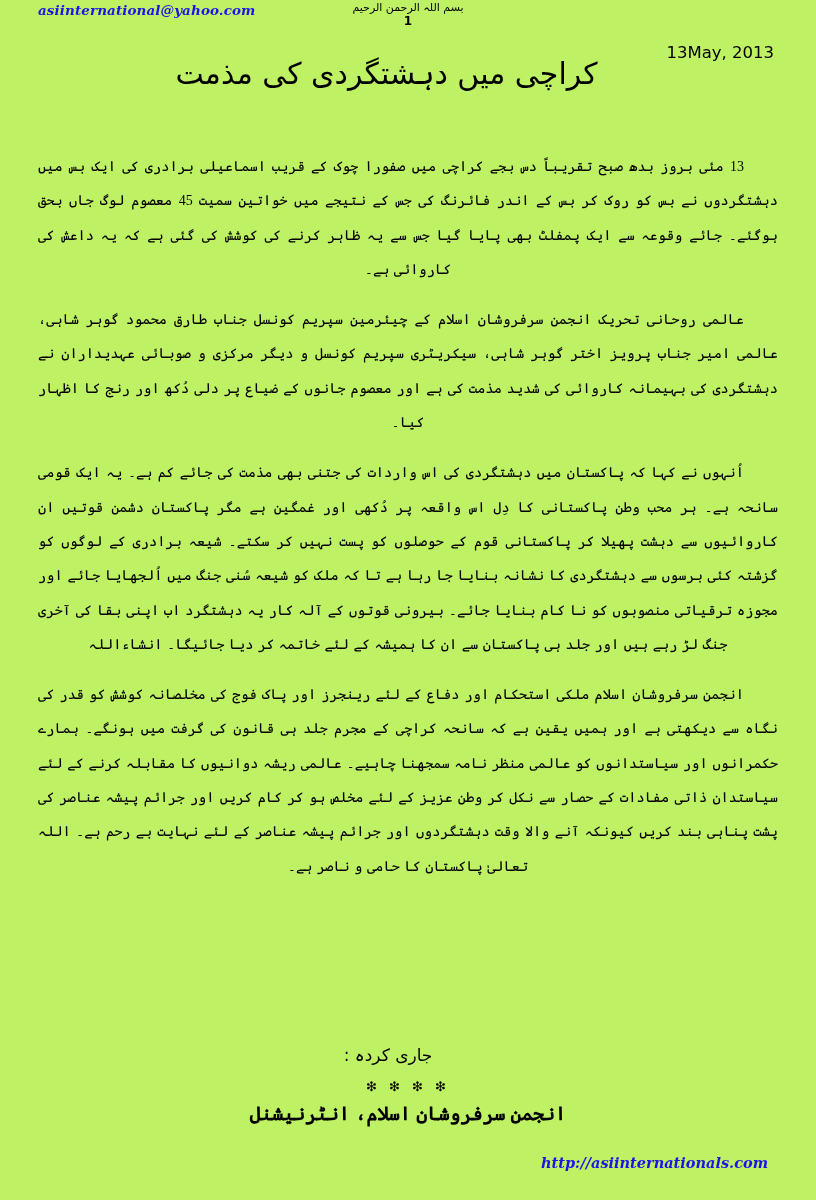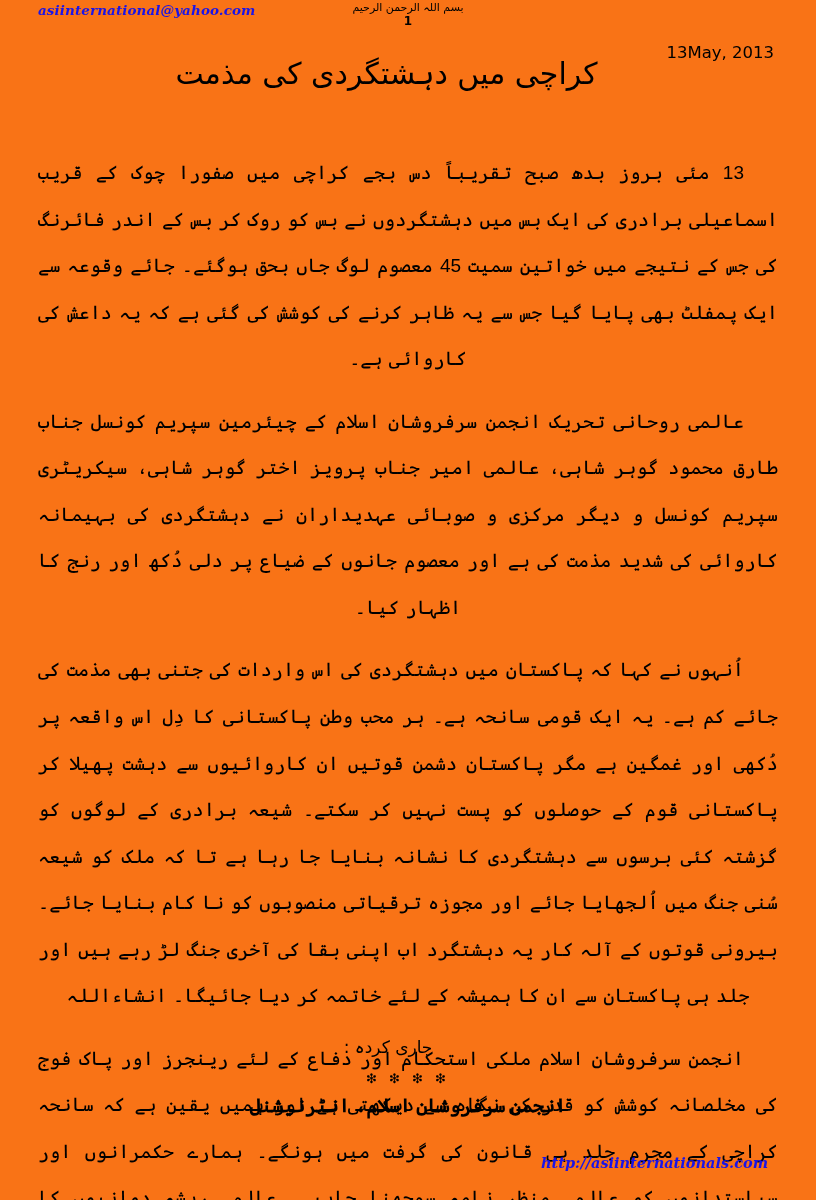--- a/index.html
+++ b/index.html
@@ -15,21 +15,21 @@
     font-family: "DejaVu Sans", "Liberation Sans", sans-serif;
     overflow: hidden;
   }
   .page {
     position: absolute;
     inset: 0;
     width: 816px;
     height: 1200px;
     box-sizing: border-box;
     padding: 0;
-    background: #f97316;
+    background: #bef264;
   }
 
   
   .header {
     position: relative;
     height: 108px;
   }
   .hdr-email {
     position: absolute;
     top: 2px;
@@ -96,22 +96,22 @@
     position: absolute;
     top: 150px;
     right: 38px;
     left: 38px;
     width: 740px;
   }
   .para {
     direction: rtl;
     text-align: justify;
     text-align-last: center;
-    font-family: Liberation Sans, sans-serif;
-    font-size: 19px;
+    font-family: Liberation Serif, serif;
+    font-size: 14px;
     color: #000;
     line-height: 2.45;
     margin: 0 0 16px 0;
     text-indent: 0;
     word-spacing: 1px;
   }
   .para.indent-first {
     text-indent: 34px;
   }
 
@@ -122,21 +122,21 @@
     right: 38px;
     left: 38px;
     width: 740px;
     direction: rtl;
   }
   .issued-by {
     text-align: center;
     font-family: "DejaVu Sans", sans-serif;
     font-size: 17px;
     color: #000;
-    margin: 0;
+    margin: 8px;
     padding-right: 40px;
     line-height: 2;
   }
   .dept {
     text-align: center;
     font-family: "DejaVu Sans", sans-serif;
     font-size: 17px;
     color: #000;
     margin: 6px 0 0 0;
     padding-right: 150px;

